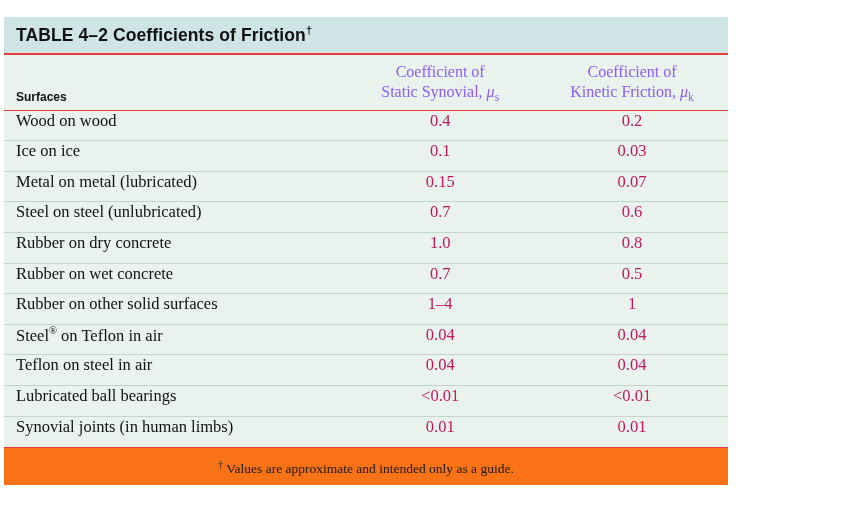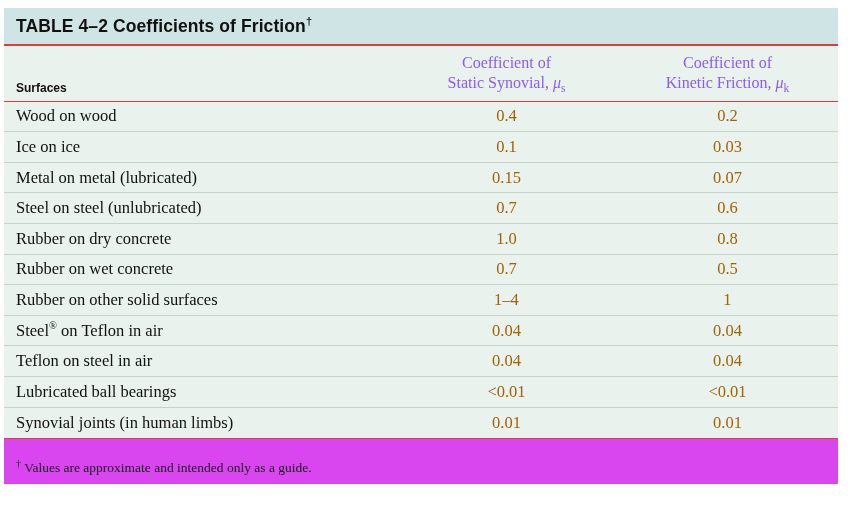--- a/index.html
+++ b/index.html
@@ -9,22 +9,22 @@
   }
   body {
     width: 860px;
     height: 507px;
     font-family: "Liberation Serif", serif;
     overflow: hidden;
   }
 
   .table-wrap {
     position: relative;
-    width: 834px;
-    margin: 8px 0 0 4px;
+    width: 724px;
+    margin: 17px 0 0 4px;
     background: #e9f2ec;
     box-sizing: border-box;
   }
 
   
   .title-band {
     background: #cfe4e4;
     padding: 7px 12px 8px 12px;
     border-bottom: 2px solid #e23b3b;
     box-sizing: border-box;
@@ -76,51 +76,52 @@
   .sub {
     font-size: 11.5px;
     vertical-align: sub;
     font-style: normal;
   }
 
   
   .body-rows { background: #e9f2ec; }
   .t-row {
     display: flex;
-    align-items: center;
+    align-items: flex-start;
     height: 30.6px;
     border-bottom: 1px solid #c3d4cb;
     box-sizing: border-box;
   }
   .t-row:last-child { border-bottom: none; }
   .cell-surface {
     width: 47%;
     padding-left: 12px;
     font-size: 16.5px;
     color: #111111;
     box-sizing: border-box;
   }
   .cell-static, .cell-kinetic {
     width: 26.5%;
     text-align: center;
     font-size: 16.5px;
-    color: #a16207;
+    color: #be185d;
     box-sizing: border-box;
   }
   .cell-surface sup {
     font-size: 10.5px;
     vertical-align: super;
   }
 
   
   .foot-band {
     border-top: 1.5px solid #e23b3b;
-    background: #d946ef;
-    padding: 18px 12px 8px 12px;
-    box-sizing: border-box;
+    background: #f97316;
+    padding: 10px 12px 8px 12px;
+    box-sizing: border-box;
+    text-align: center;
   }
   .foot-text {
     font-size: 13.5px;
     color: #1a1a1a;
   }
   .foot-text sup {
     font-size: 10px;
     vertical-align: super;
   }
 </style>

